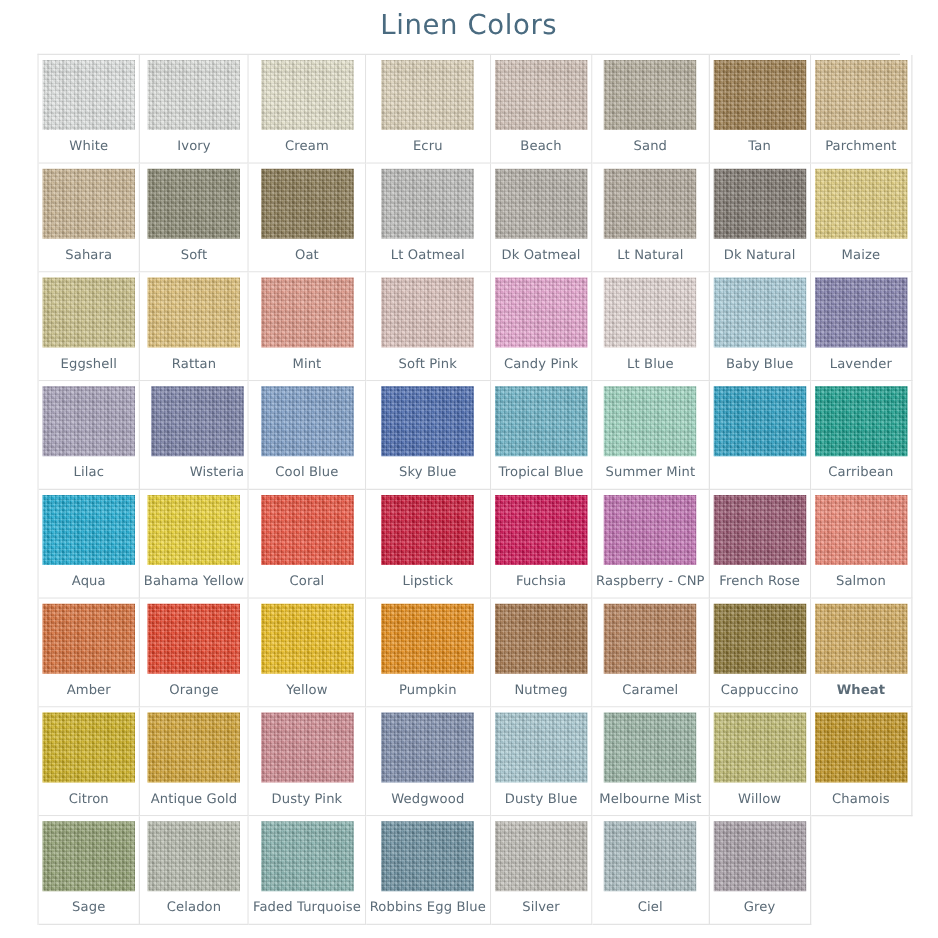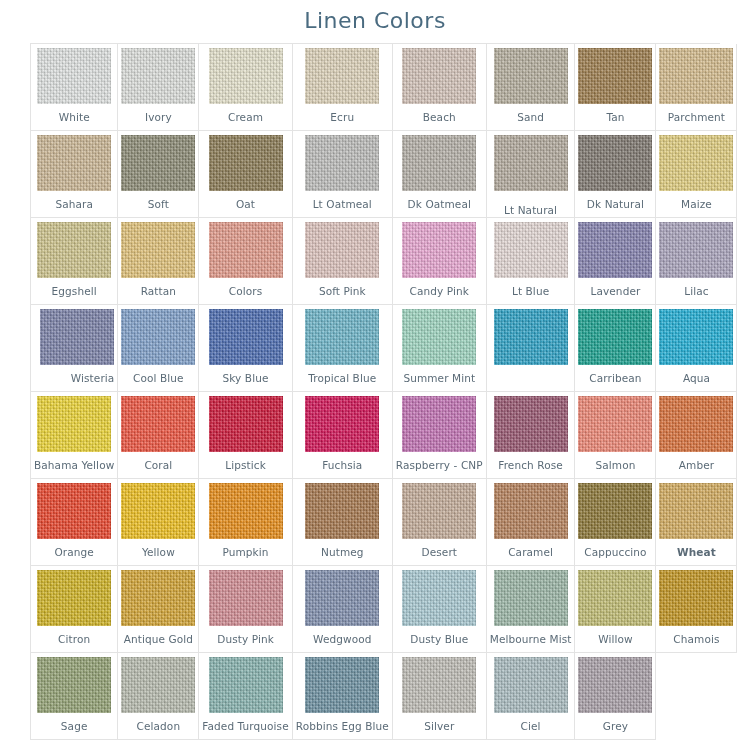--- a/index.html
+++ b/index.html
@@ -149,21 +149,21 @@
         <div class="swatch-label" style="color: rgb(91, 107, 119);">Oat</div>
       </div>
       <div class="swatch-cell" style="border-color: rgb(227, 227, 227);">
         <div class="swatch-chip" style="background-color: rgb(189, 189, 187);"></div>
         <div class="swatch-label" style="color: rgb(91, 107, 119);">Lt Oatmeal</div>
       </div>
       <div class="swatch-cell" style="border-color: rgb(227, 227, 227); align-items: center;">
         <div class="swatch-chip" style="background-color: rgb(181, 176, 168);"></div>
         <div class="swatch-label" style="color: rgb(91, 107, 119);">Dk Oatmeal</div>
       </div>
-      <div class="swatch-cell" style="border-color: rgb(227, 227, 227); justify-content: space-between;">
+      <div class="swatch-cell" style="border-color: rgb(227, 227, 227);">
         <div class="swatch-chip" style="background-color: rgb(179, 170, 157);"></div>
         <div class="swatch-label" style="color: rgb(91, 107, 119);">Lt Natural</div>
       </div>
       <div class="swatch-cell" style="border-color: rgb(227, 227, 227);">
         <div class="swatch-chip" style="background-color: rgb(126, 119, 111);"></div>
         <div class="swatch-label" style="color: rgb(91, 107, 119);">Dk Natural</div>
       </div>
       <div class="swatch-cell" style="border-color: rgb(227, 227, 227);">
         <div class="swatch-chip" style="background-color: rgb(224, 205, 126);"></div>
         <div class="swatch-label" style="color: rgb(91, 107, 119);">Maize</div>
@@ -171,33 +171,37 @@
       <div class="swatch-cell" style="border-color: rgb(227, 227, 227);">
         <div class="swatch-chip" style="background-color: rgb(205, 195, 139);"></div>
         <div class="swatch-label" style="color: rgb(91, 107, 119);">Eggshell</div>
       </div>
       <div class="swatch-cell" style="border-color: rgb(227, 227, 227);">
         <div class="swatch-chip" style="background-color: rgb(224, 193, 120);"></div>
         <div class="swatch-label" style="color: rgb(91, 107, 119);">Rattan</div>
       </div>
       <div class="swatch-cell" style="border-color: rgb(227, 227, 227);">
         <div class="swatch-chip" style="background-color: rgb(226, 154, 138);"></div>
-        <div class="swatch-label" style="color: rgb(91, 107, 119);">Colors</div>
+        <div class="swatch-label" style="color: rgb(91, 107, 119);">Mint</div>
       </div>
       <div class="swatch-cell" style="border-color: rgb(227, 227, 227);">
         <div class="swatch-chip" style="background-color: rgb(221, 195, 189);"></div>
         <div class="swatch-label" style="color: rgb(91, 107, 119);">Soft Pink</div>
       </div>
       <div class="swatch-cell" style="border-color: rgb(227, 227, 227);">
         <div class="swatch-chip" style="background-color: rgb(232, 166, 209);"></div>
         <div class="swatch-label" style="color: rgb(91, 107, 119);">Candy Pink</div>
       </div>
       <div class="swatch-cell" style="border-color: rgb(227, 227, 227);">
         <div class="swatch-chip" style="background-color: rgb(227, 215, 212);"></div>
         <div class="swatch-label" style="color: rgb(91, 107, 119);">Lt Blue</div>
+      </div>
+      <div class="swatch-cell" style="border-color: rgb(227, 227, 227);">
+        <div class="swatch-chip" style="background-color: rgb(169, 205, 218);"></div>
+        <div class="swatch-label" style="color: rgb(91, 107, 119);">Baby Blue</div>
       </div>
       <div class="swatch-cell" style="border-color: rgb(227, 227, 227);">
         <div class="swatch-chip" style="background-color: rgb(132, 129, 174);"></div>
         <div class="swatch-label" style="color: rgb(91, 107, 119);">Lavender</div>
       </div>
       <div class="swatch-cell" style="border-color: rgb(227, 227, 227);">
         <div class="swatch-chip" style="background-color: rgb(169, 163, 188);"></div>
         <div class="swatch-label" style="color: rgb(91, 107, 119);">Lilac</div>
       </div>
       <div class="swatch-cell" style="border-color: rgb(227, 227, 227); align-items: flex-end;">
@@ -272,24 +276,20 @@
         <div class="swatch-chip" style="background-color: rgb(237, 190, 30);"></div>
         <div class="swatch-label" style="color: rgb(91, 107, 119);">Yellow</div>
       </div>
       <div class="swatch-cell" style="border-color: rgb(227, 227, 227);">
         <div class="swatch-chip" style="background-color: rgb(231, 140, 22);"></div>
         <div class="swatch-label" style="color: rgb(91, 107, 119);">Pumpkin</div>
       </div>
       <div class="swatch-cell" style="border-color: rgb(227, 227, 227);">
         <div class="swatch-chip" style="background-color: rgb(165, 118, 76);"></div>
         <div class="swatch-label" style="color: rgb(91, 107, 119);">Nutmeg</div>
-      </div>
-      <div class="swatch-cell" style="border-color: rgb(227, 227, 227);">
-        <div class="swatch-chip" style="background-color: rgb(196, 172, 153);"></div>
-        <div class="swatch-label" style="color: rgb(91, 107, 119);">Desert</div>
       </div>
       <div class="swatch-cell" style="border-color: rgb(227, 227, 227);">
         <div class="swatch-chip" style="background-color: rgb(181, 128, 90);"></div>
         <div class="swatch-label" style="color: rgb(91, 107, 119);">Caramel</div>
       </div>
       <div class="swatch-cell" style="border-color: rgb(227, 227, 227);">
         <div class="swatch-chip" style="background-color: rgb(138, 117, 53);"></div>
         <div class="swatch-label" style="color: rgb(91, 107, 119);">Cappuccino</div>
       </div>
       <div class="swatch-cell" style="border-color: rgb(227, 227, 227);">

